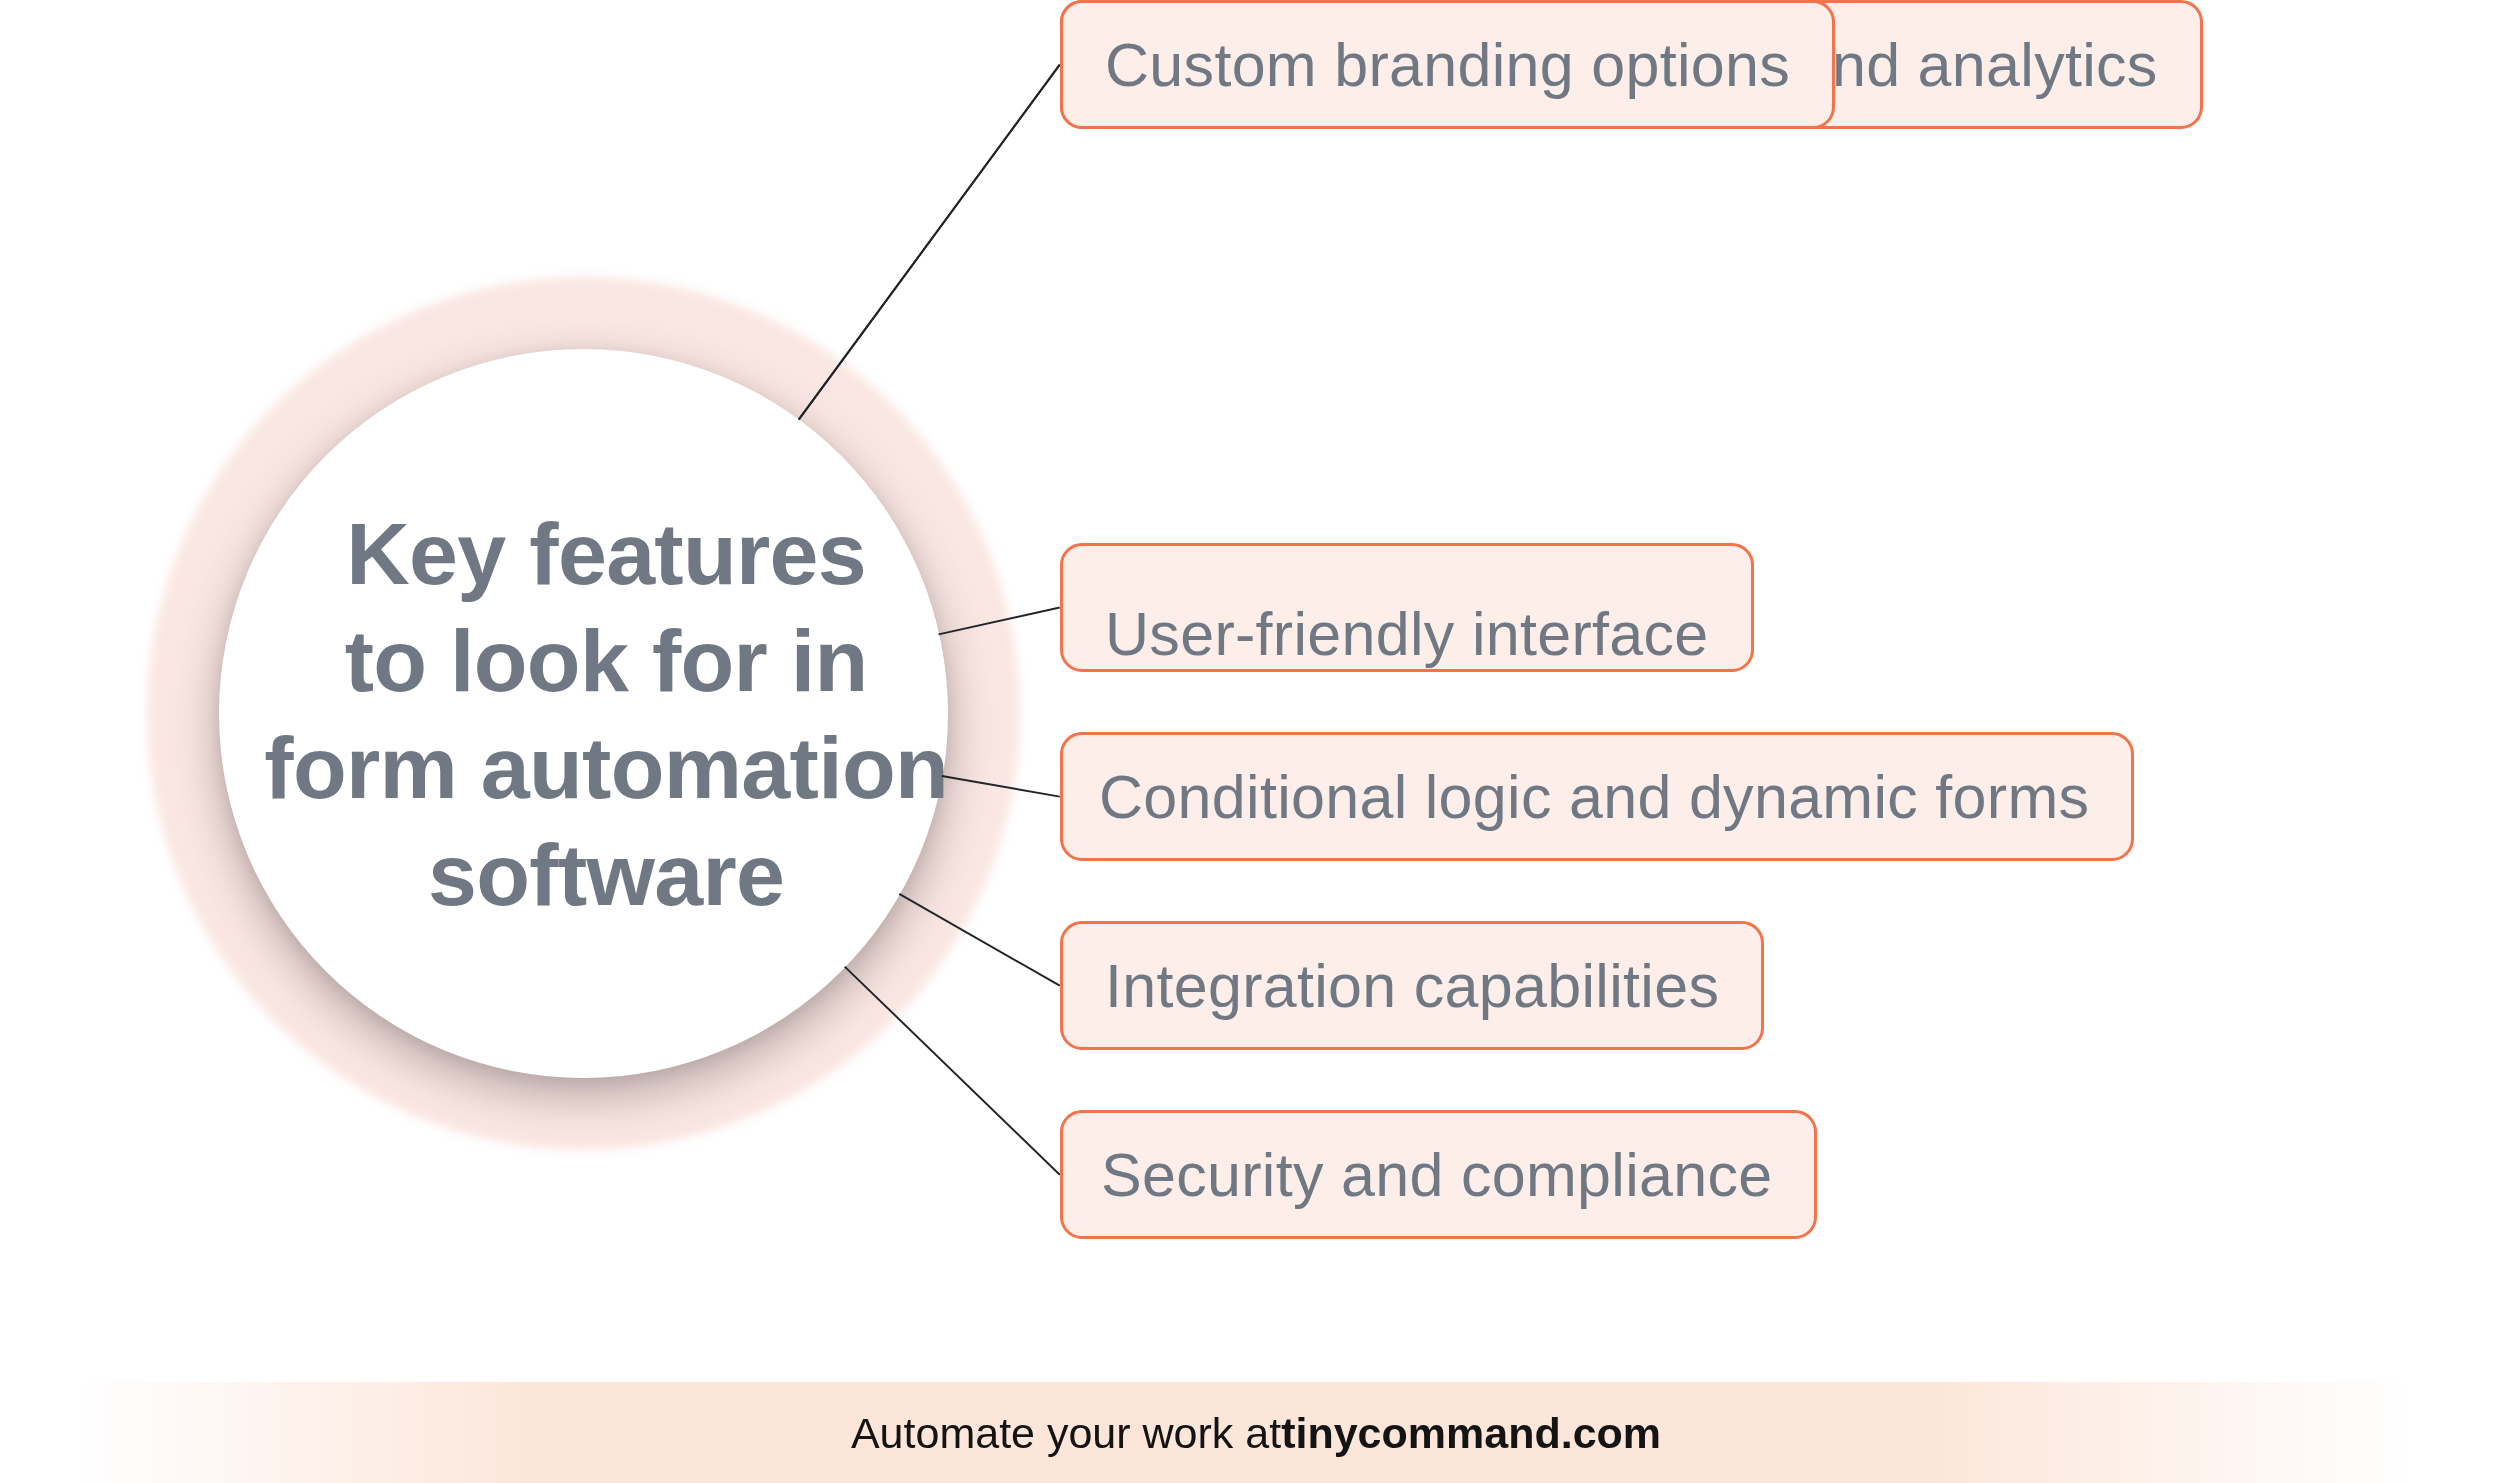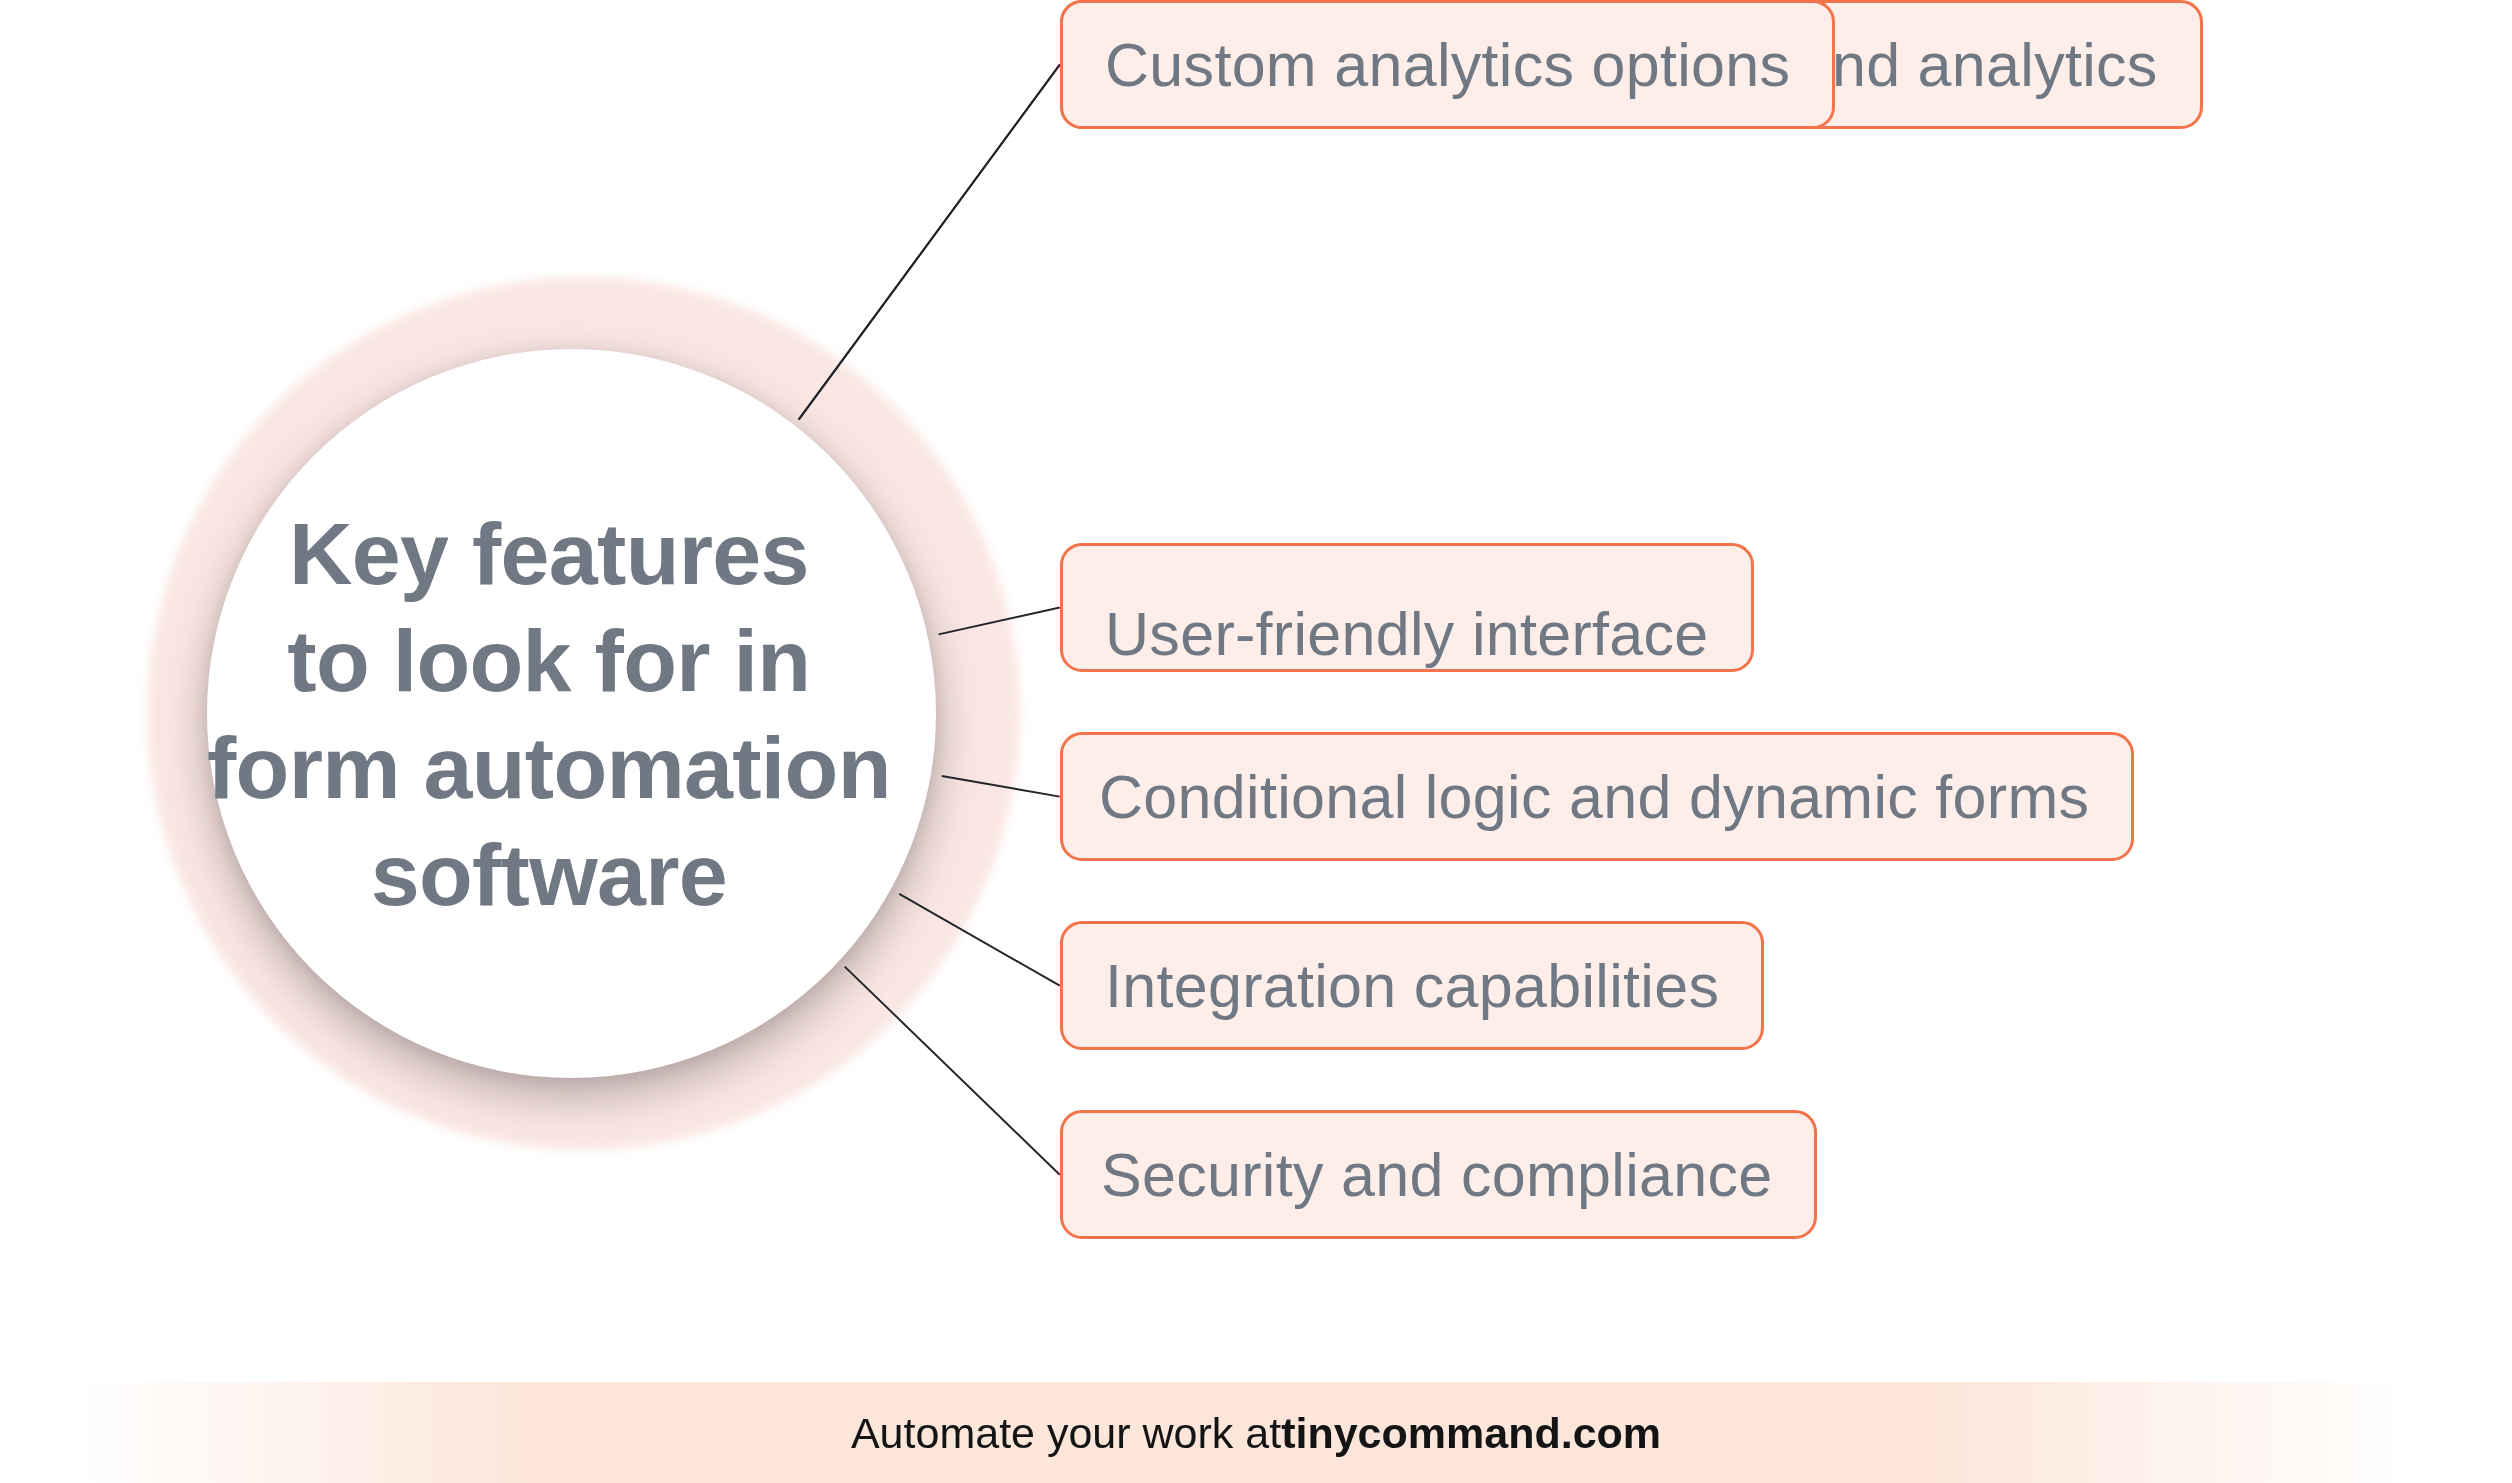--- a/index.html
+++ b/index.html
@@ -23,28 +23,28 @@
     position:absolute;
     left:147px; top:277px;
     width:873px; height:873px;
     border-radius:50%;
     background:var(--ring);
     filter:blur(4.6px);
     z-index:1;
   }
   .center-circle{
     position:absolute;
-    left:207px; top:349px;
+    left:219px; top:349px;
     width:729px; height:729px;
     border-radius:50%;
     background:#ffffff;
     box-shadow:0 17px 42px 5.2px rgba(125,110,112,0.45), 0 5.2px 13px rgba(125,110,112,0.18);
     display:flex;
     align-items:center;
-    justify-content:flex-start;
+    justify-content:flex-end;
     text-align:center;
     z-index:2;
   }
   .center-title{
     font-size:88px;
     line-height:107px;
     font-weight:700;
     color:var(--text-gray);
     letter-spacing:-0.7px;
   }
@@ -131,20 +131,20 @@
 <div class="feature-box">
   <span>Integration capabilities</span>
 </div>
 <div class="feature-box">
   <span>Security and compliance</span>
 </div>
 <div class="feature-box">
   <span>Real-time data collection and analytics</span>
 </div>
 <div class="feature-box">
-  <span>Custom analytics options</span>
+  <span>Custom branding options</span>
 </div>
 
 <div class="footer-banner">
   <span>Automate your work at </span>
     <span class="brand">tinycommand.com</span>
 </div>
 
 
 </body></html>

